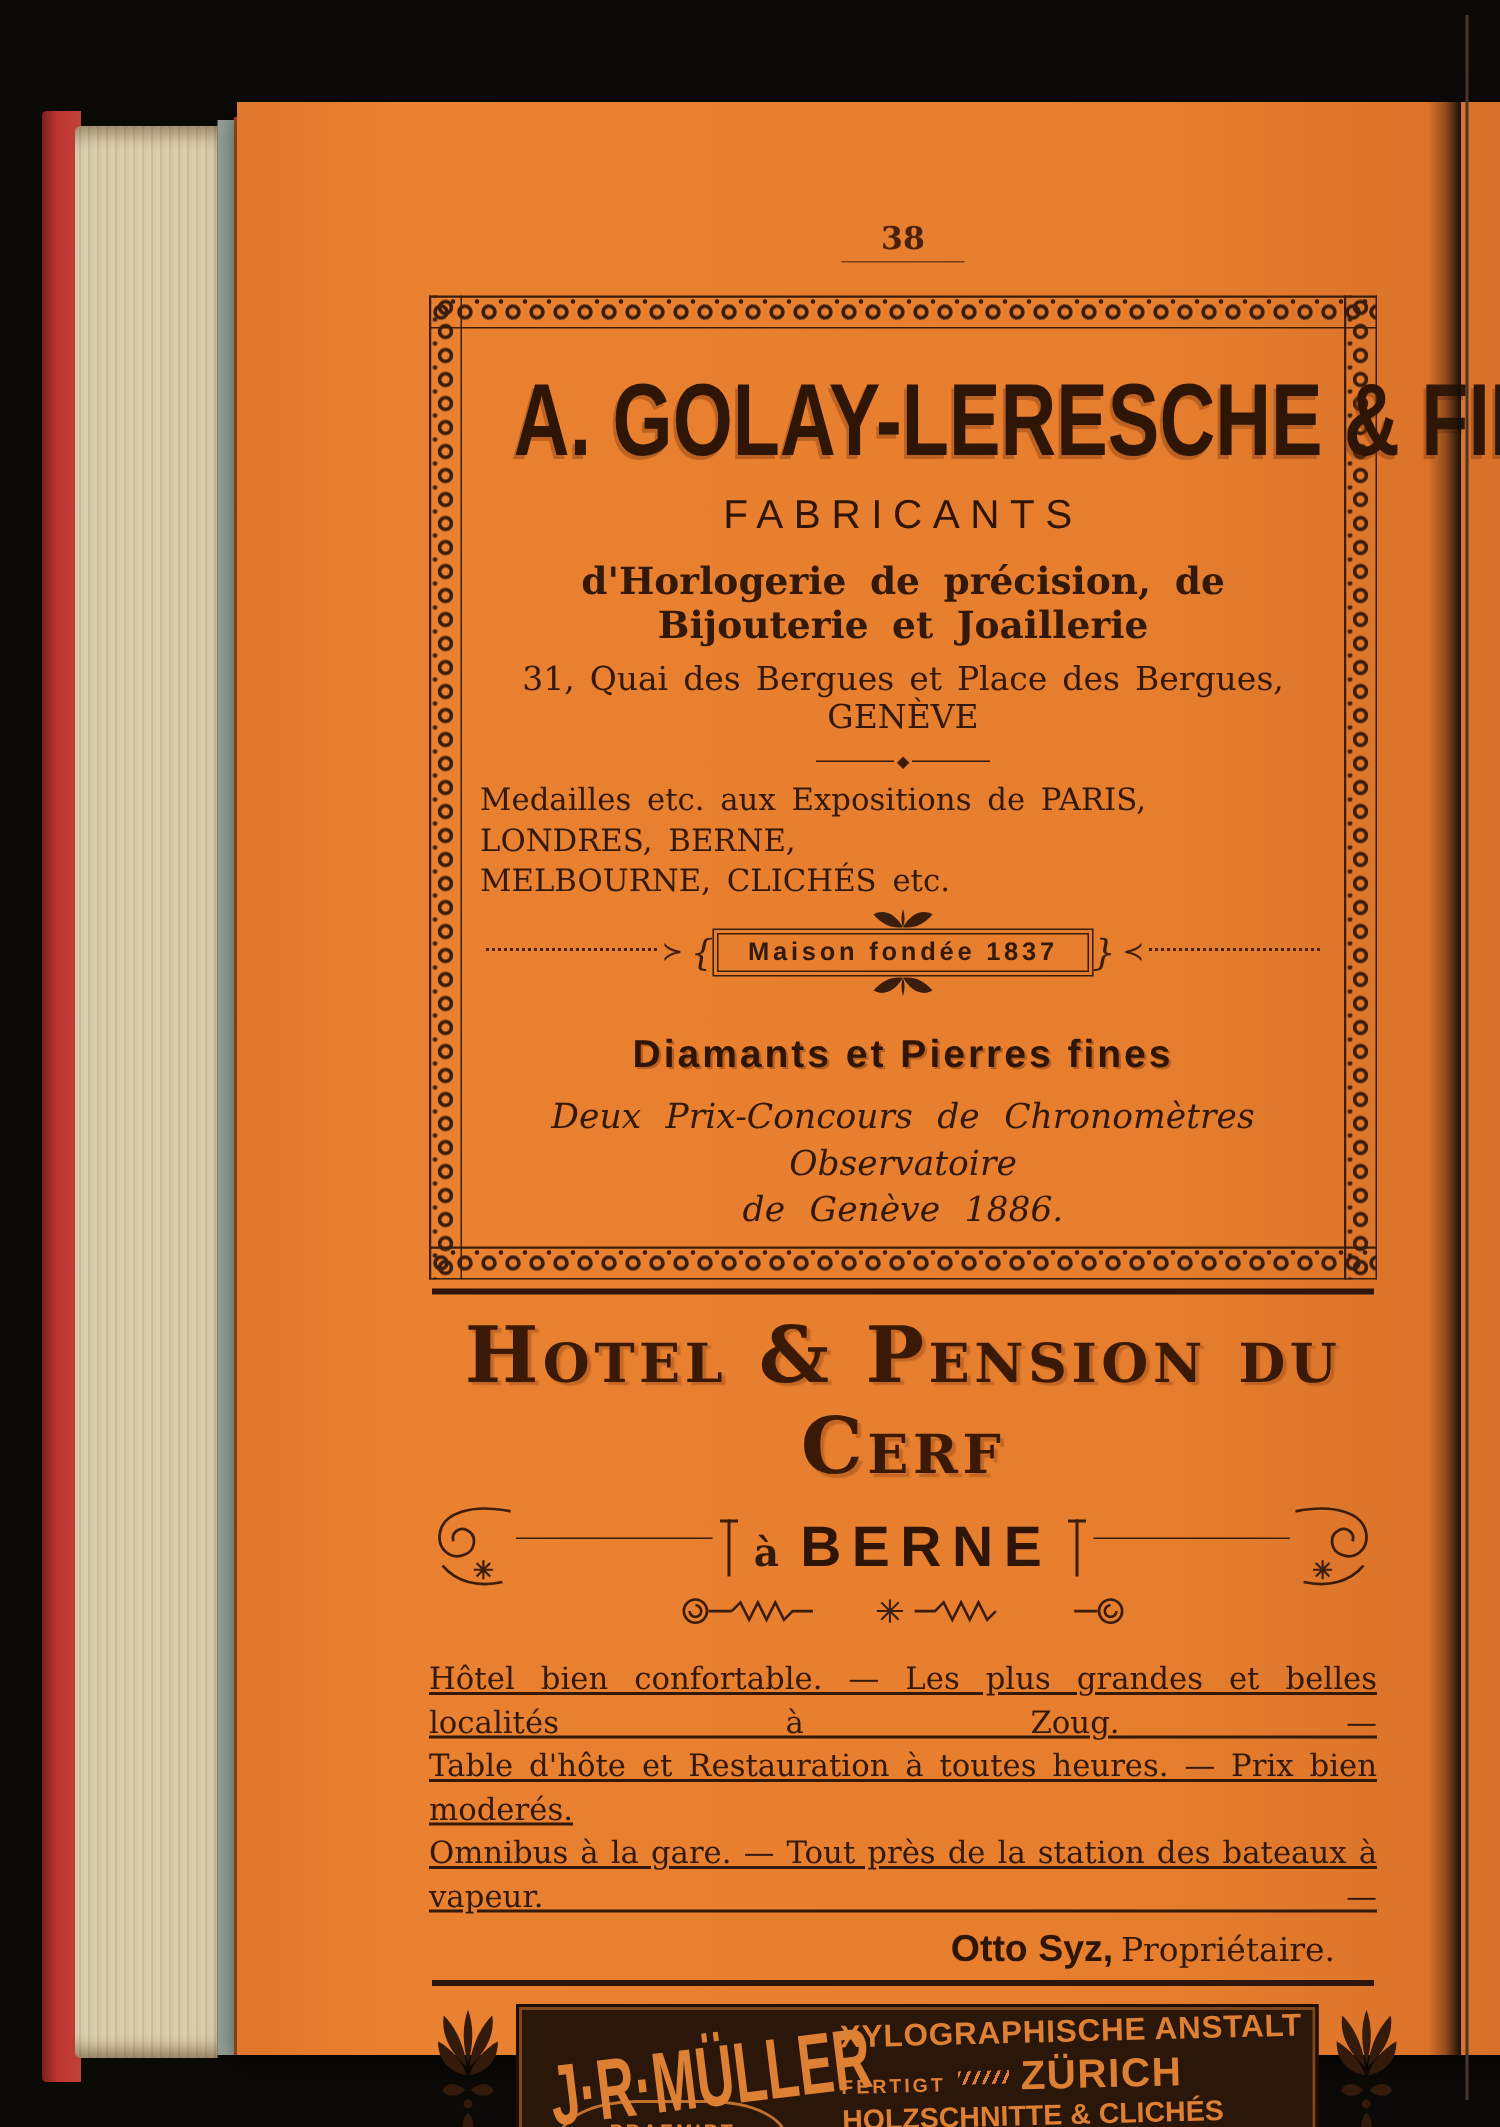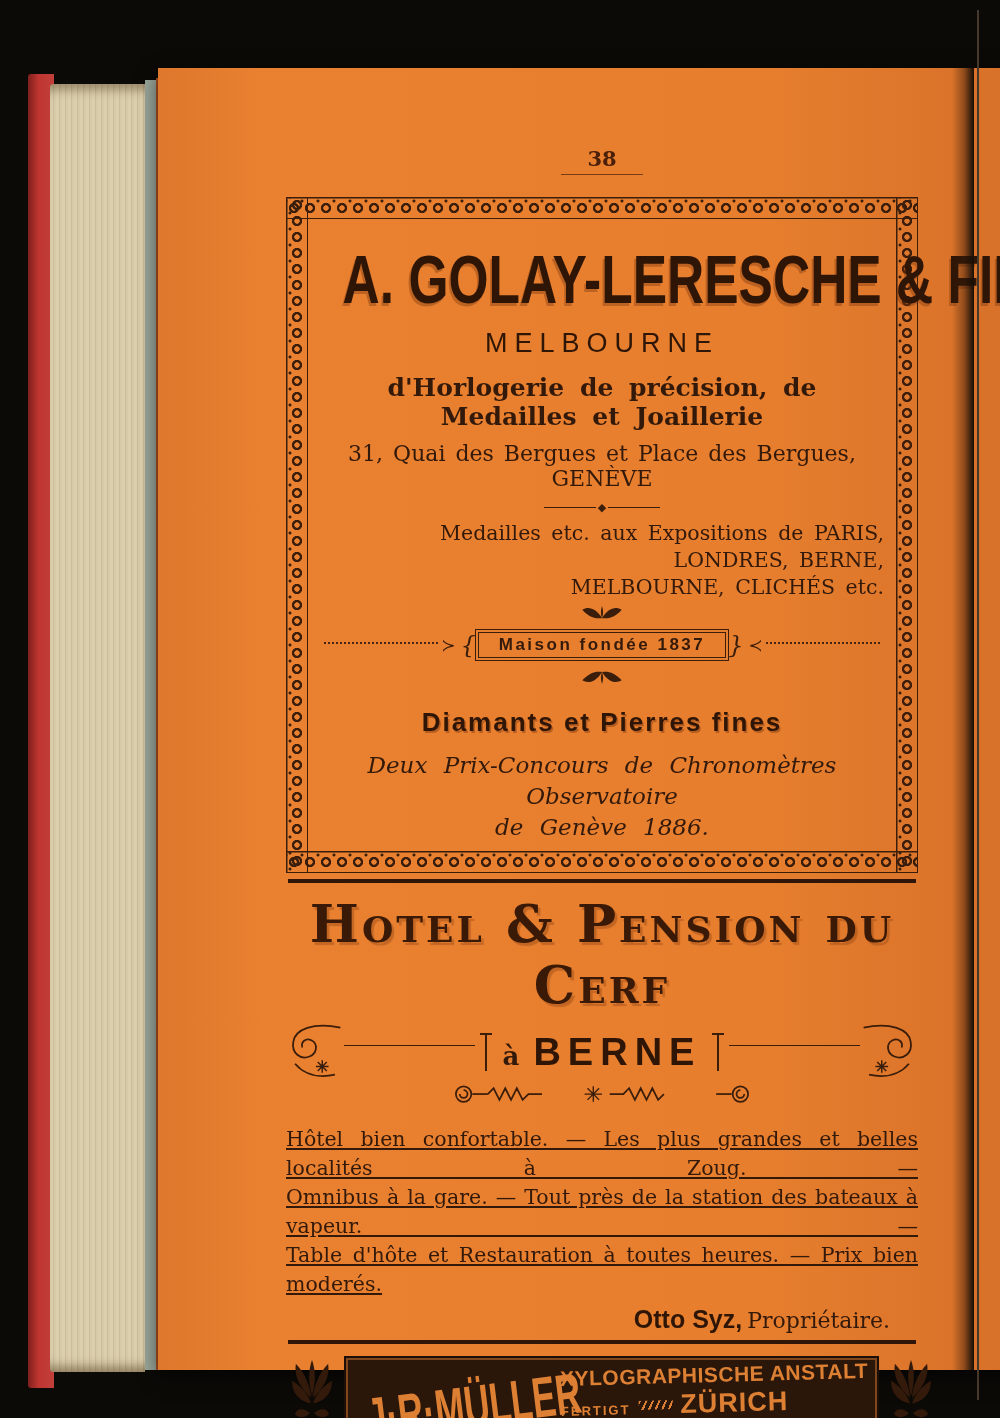--- a/index.html
+++ b/index.html
@@ -57,26 +57,26 @@
     color:#2e1505;letter-spacing:0px;
     transform:scale(.92,1.22);transform-origin:50% 50%;
     text-shadow:-2px 2px 0 rgba(125,55,15,.4);margin-top:10px;}
   .fabricants{text-align:center;font-family:"Liberation Sans",sans-serif;
     font-size:27px;letter-spacing:7px;margin-top:16px;color:#2e1505;}
   .gline1{text-align:center;font-weight:700;font-size:25px;word-spacing:7px;margin-top:14px;}
   .gline2{text-align:center;font-size:22px;word-spacing:3px;margin-top:10px;}
   .divider{display:flex;align-items:center;justify-content:center;gap:0;margin:16px auto 12px;}
   .divider .bar{width:52px;border-top:1.5px solid #3a1d0a;}
   .divider .dm{font-size:11px;line-height:0;color:#3a1d0a;padding:0 2px;}
-  .medals{text-align:right;font-size:20.5px;word-spacing:4px;line-height:27px;margin-top:8px;}
+  .medals{text-align:left;font-size:20.5px;word-spacing:4px;line-height:27px;margin-top:8px;}
   .banner-row{display:flex;align-items:center;margin:4px 4px 0;}
   .banner-row .dots{flex:1;border-bottom:2px dotted #4a2410;height:2px;margin-bottom:6px;}
   .banner-row .arr{font-family:"DejaVu Sans",sans-serif;font-size:17px;color:#3a1d0a;padding:0 3px;}
   .banner-row .curl{font-style:italic;font-size:24px;color:#3a1d0a;padding:0 2px;line-height:1;}
-  .banner-stack{display:flex;flex-direction:column;align-items:center;gap:12px;}
+  .banner-stack{display:flex;flex-direction:column;align-items:center;gap:2px;}
   .banner-box{border:1.5px solid #3a1d0a;outline:1px solid #3a1d0a;outline-offset:2px;
     padding:2px 20px;font-family:"Liberation Sans",sans-serif;font-weight:700;
     font-size:17px;letter-spacing:2.5px;color:#331a0a;white-space:nowrap;}
   .products{text-align:center;font-family:"Liberation Sans",sans-serif;font-weight:700;
     font-size:26px;letter-spacing:2px;color:#2e1505;margin-top:22px;
     text-shadow:1.5px 1.5px 0 rgba(135,60,15,.5);}
   .award{text-align:center;font-style:italic;font-size:23px;word-spacing:9px;line-height:31px;margin-top:12px;}
   
   .rule{height:4px;background:#2f1608;margin:6px 2px;}
   
@@ -136,22 +136,22 @@
 
       <div class="pgnum"><span>38</span></div>
 
       <section class="golay">
         <div class="chain chain-h chain-top"></div>
         <div class="chain chain-h chain-bottom"></div>
         <div class="chain chain-v chain-left"></div>
         <div class="chain chain-v chain-right"></div>
 
         <div class="golay-title">A. GOLAY-LERESCHE &amp; FILS</div>
-        <div class="fabricants">MELBOURNE</div>
-        <div class="gline1">d'Horlogerie de précision, de Medailles et Joaillerie</div>
+        <div class="fabricants">FABRICANTS</div>
+        <div class="gline1">d'Horlogerie de précision, de Bijouterie et Joaillerie</div>
         <div class="gline2">31, Quai des Bergues et Place des Bergues, GENÈVE</div>
 
         <div class="divider">
           <span class="bar"></span>
           <span class="dm">◆</span>
           <span class="bar"></span>
         </div>
 
         <div class="medals">
           <div>Medailles etc. aux Expositions de PARIS, LONDRES, BERNE,</div>
@@ -230,22 +230,22 @@
             <path d="M146 21 v-16 M137 13 h18 M140 7 l12 12 M152 7 l-12 12" stroke-width="1.4"></path>
             <path d="M163 13 h14 l6 -6 6 12 6 -12 6 12 6 -12 6 12 6 -6"></path>
             <path d="M273 13 h16"></path>
             <circle cx="298" cy="13" r="8"></circle>
               <path d="M298 9 a4 4 0 1 0 4 4"></path>
           </svg>
         </div>
 
         <div class="hdesc">
           <div class="jl">Hôtel bien confortable. — Les plus grandes et belles localités à Zoug. —</div>
+          <div class="jl">Table d'hôte et Restauration à toutes heures. — Prix bien moderés.</div>
           <div class="jl">Omnibus à la gare. — Tout près de la station des bateaux à vapeur. —</div>
-          <div class="jl">Table d'hôte et Restauration à toutes heures. — Prix bien moderés.</div>
         </div>
         <div class="owner-line">
           <span class="owner">Otto Syz,</span>
           <span class="owner-title">Propriétaire.</span>
         </div>
       </section>
 
       <div class="rule"></div>
 
       <section class="mueller">

